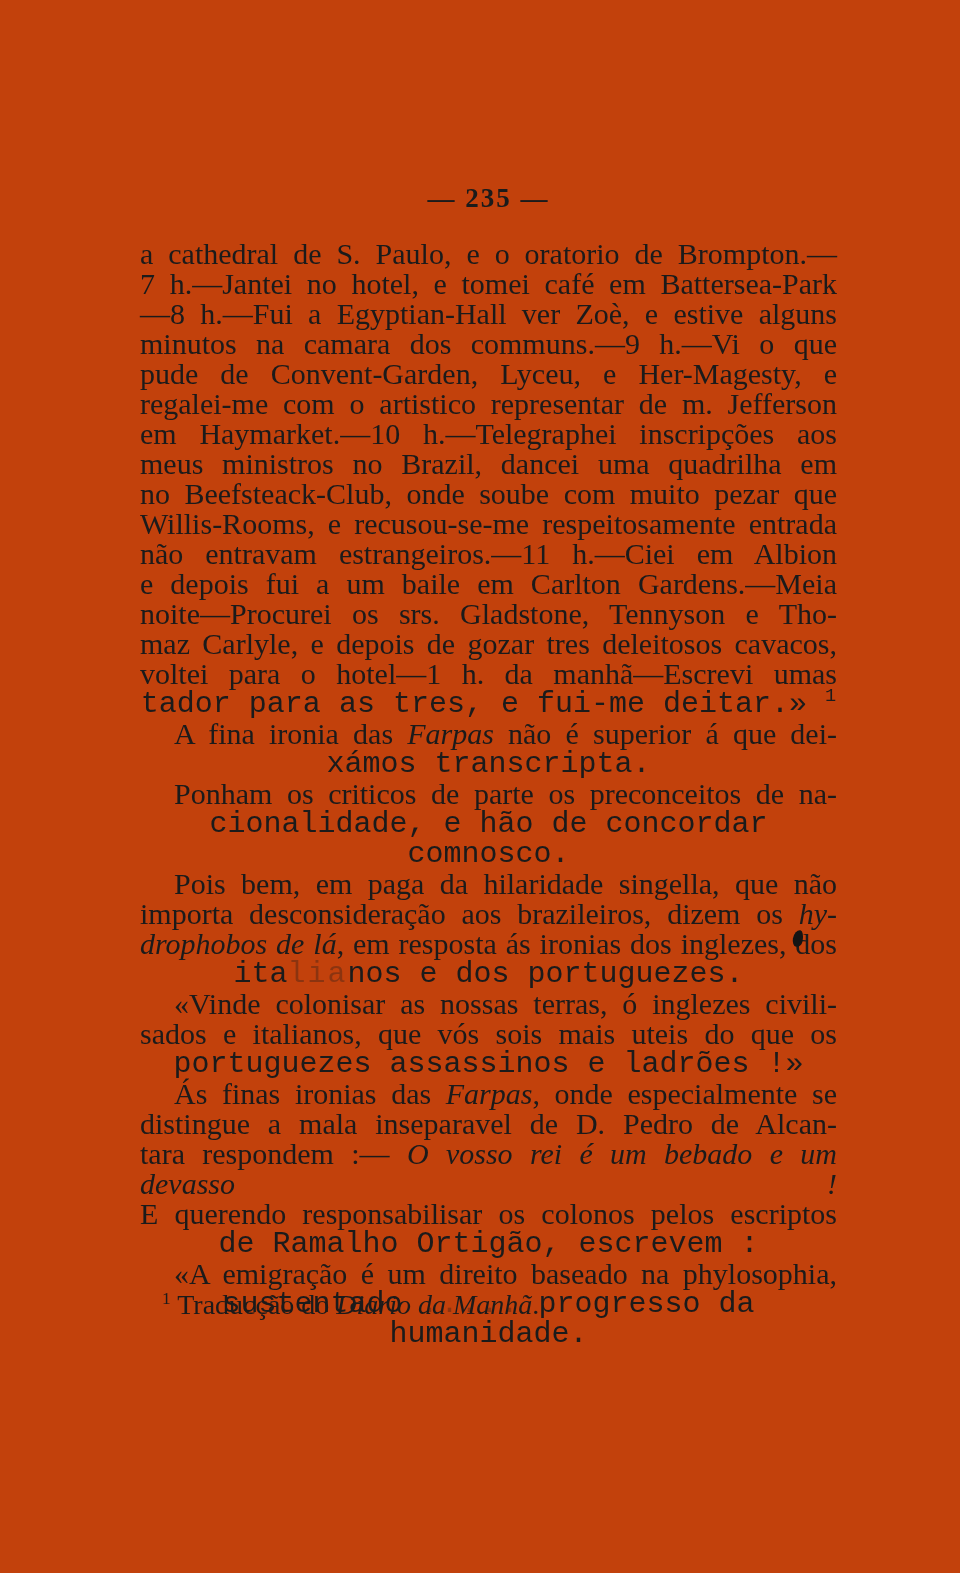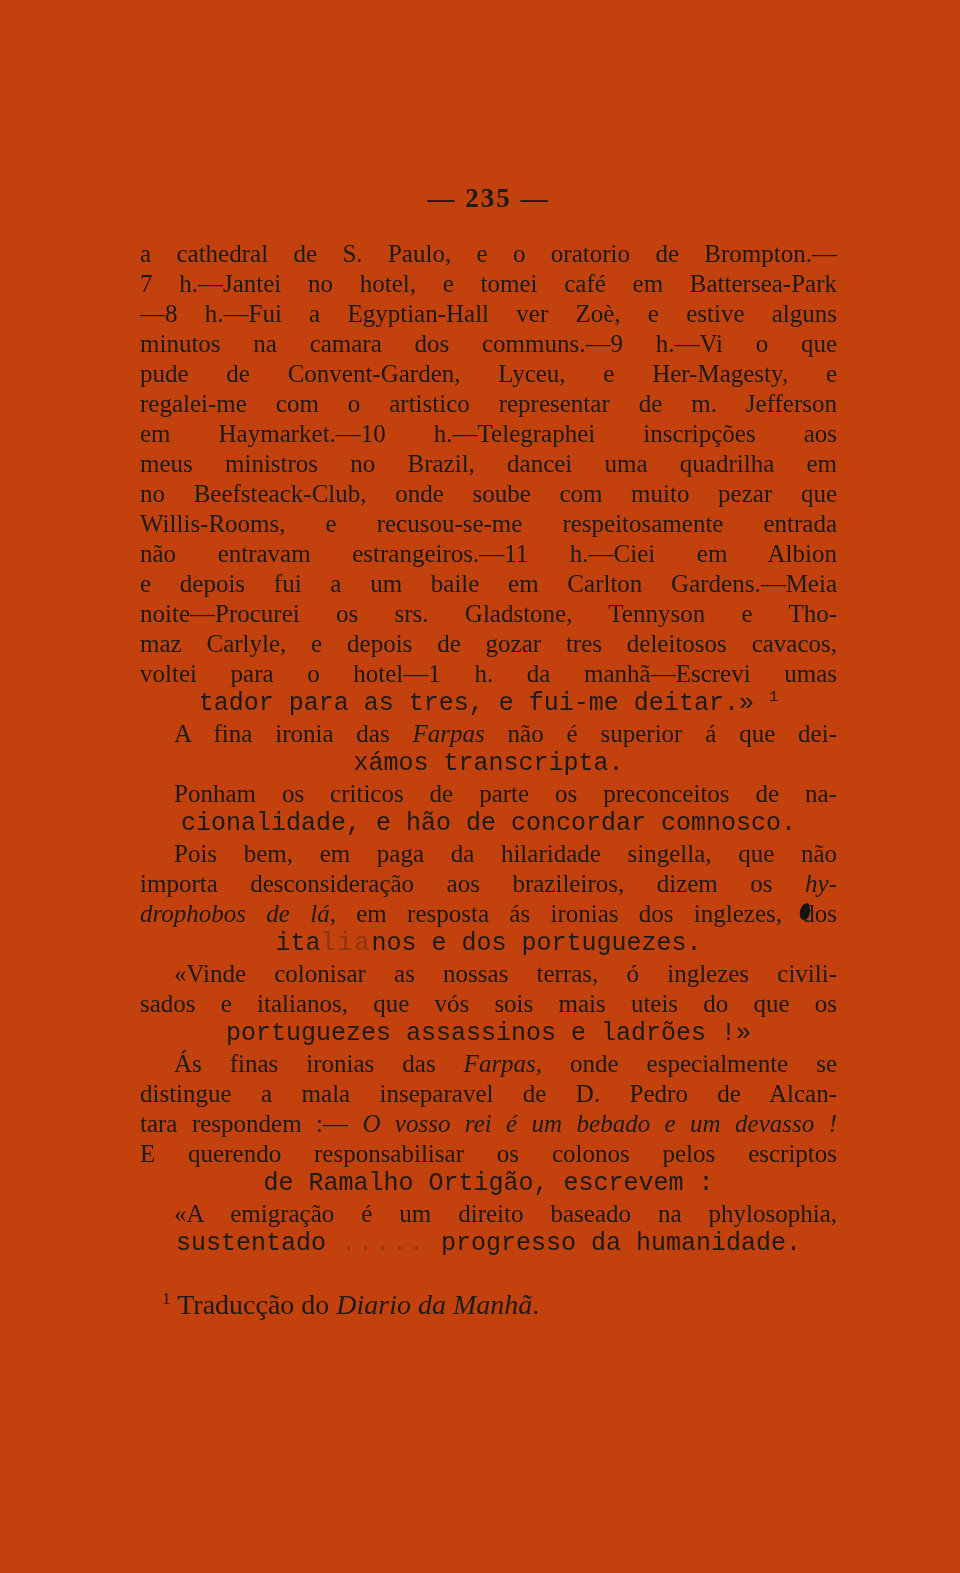--- a/index.html
+++ b/index.html
@@ -11,21 +11,21 @@
     font-family:"Liberation Serif", serif;
     overflow:hidden;
   }
   .page-number{
     position:absolute;top:183px;left:140px;width:697px;
     text-align:center;
     font-size:27px;font-weight:bold;letter-spacing:2px;
   }
   .text-block{
     position:absolute;top:239px;left:140px;width:697px;
-    font-size:25px;line-height:30px;
+    font-size:30px;line-height:30px;
   }
   .line{min-height:30px;}
   .line.j{text-align:justify;text-align-last:justify;}
   .line.l{text-align:center;font-family:Liberation Mono, monospace;}
   .line.ind{text-indent:34px;}
   .it{font-style:italic;}
   .sup{font-size:0.62em;vertical-align:super;line-height:0;}
   .faded{opacity:0.32;letter-spacing:2px;}
   .blot{position:relative;}
   .blot::after{

